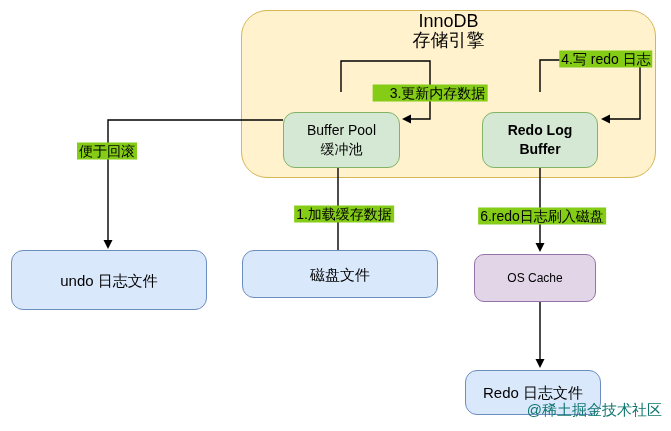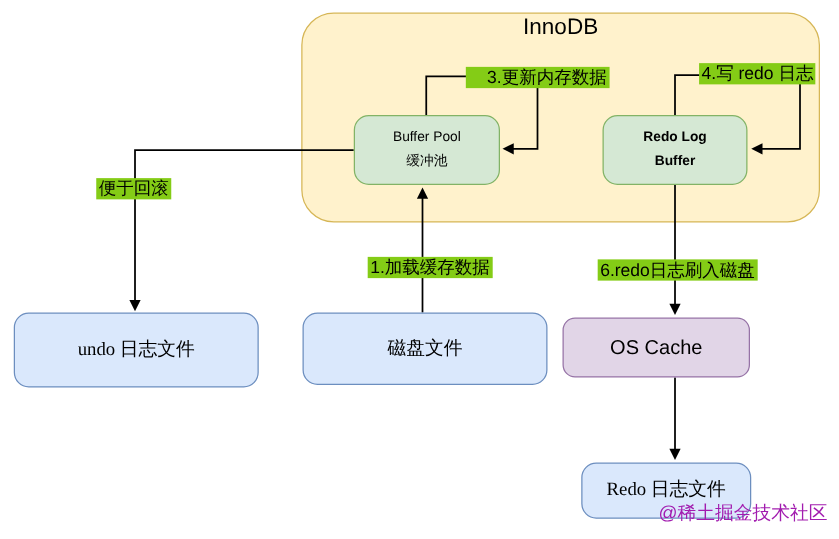--- a/index.html
+++ b/index.html
@@ -25,59 +25,59 @@
   svg.wires polyline,svg.wires line{fill:none;stroke:#000;stroke-width:1.4;}
   svg.wires polygon{fill:#000;stroke:none;}
   
   .node{
     display:flex;flex-direction:column;align-items:center;justify-content:center;
     text-align:center;z-index:2;font-size:15px;color:#000;line-height:19px;
   }
   .node.green{
     background:var(--green-fill,#D5E8D4);
     border:1px solid var(--green-stroke,#82B366);
-    border-radius:12px;font-size:11px;line-height:19px;
+    border-radius:12px;font-size:14px;line-height:19px;margin-top:20px;
   }
   .node.blue{
     background:var(--blue-fill,#DAE8FC);
     border:1px solid var(--blue-stroke,#6C8EBF);
     border-radius:12px;
-    font-family:Liberation Serif, serif;
   }
   .node.purple{
     background:var(--purple-fill,#E1D5E7);
     border:1px solid var(--purple-stroke,#9673A6);
     border-radius:10px;
   }
   .buffer-pool{left:283px;top:92px;width:117px;height:56px;}
   .redo-log-buffer{left:482px;top:92px;width:116px;height:56px;font-weight:bold;}
   .undo-file{left:11px;top:250px;width:196px;height:60px;}
-  .disk-file{left:242px;top:250px;width:196px;height:58px;}
-  .os-cache{left:450px;top:254px;width:150px;height:48px;font-size:16px;}
+  .disk-file{left:242px;top:250px;width:196px;height:48px;}
+  .os-cache{left:474px;top:254px;width:122px;height:48px;font-size:12px;}
   .redo-file{left:465px;top:370px;width:136px;height:45px;}
   
   .edge-label{
     z-index:3;background:#84cc16;color:#000;font-size:14px;line-height:17px;
     text-align:center;padding:0 2px;transform:translate(-50%,-50%);white-space:nowrap;
   }
   .lbl-step1{left:344px;top:214px;}
   .lbl-step2{left:107px;top:151px;}
-  .lbl-step3{left:430px;top:62px;padding-left:17px;}
+  .lbl-step3{left:430px;top:93px;padding-left:17px;}
   .lbl-step4{left:606px;top:59px;}
   .lbl-step5{left:542px;top:216px;}
   .watermark{
-    right:9px;top:401px;z-index:4;color:#a21caf;font-size:15px;white-space:nowrap;
+    right:9px;top:401px;z-index:4;color:#0f766e;font-size:15px;white-space:nowrap;
   }
 </style>
 </head>
 <body>
 
 <div class="abs container-box"></div>
 <div class="abs container-title">
   <div>InnoDB</div>
+  <div>存储引擎</div>
 </div>
 
 <svg class="wires" viewBox="0 0 671 431" xmlns="http://www.w3.org/2000/svg">
 
   <g>
     <polyline points="341,92 341,61 430,61 430,119 410,119"></polyline>
     <polygon points="402,119 411,114.5 411,123.5"></polygon>
   </g>
 
   <g>

